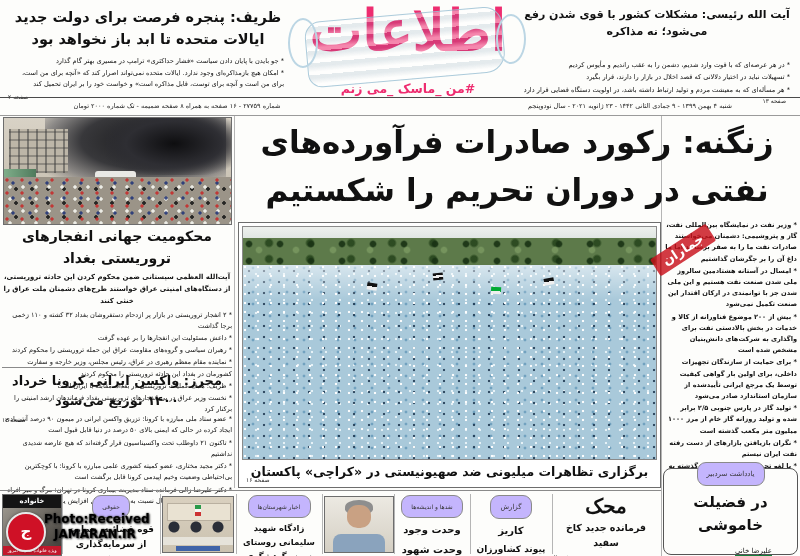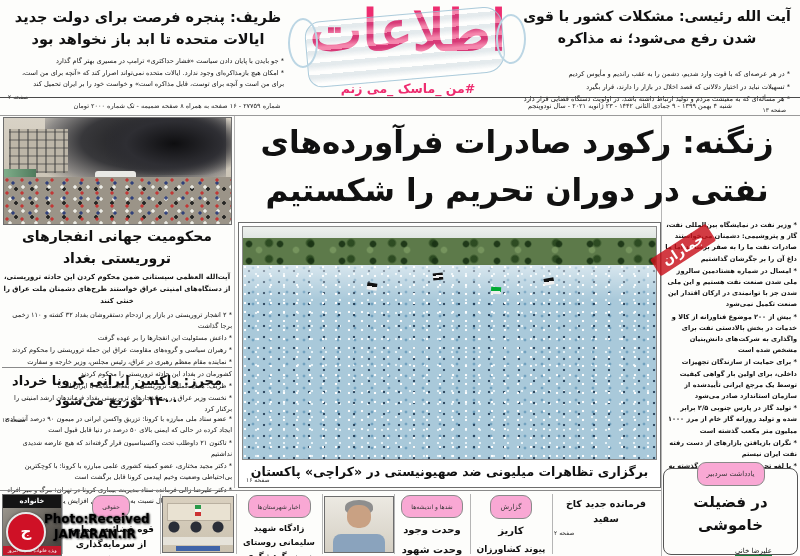--- a/index.html
+++ b/index.html
@@ -7,21 +7,21 @@
         font-family:"DejaVu Sans","Liberation Sans",sans-serif;direction:rtl;color:#111;}
   .abs{position:absolute;}
   .ctr{text-align:center;}
   .hl{font-weight:bold;line-height:1.55;text-align:center;}
   .tiny{font-size:6.6px;line-height:1.7;text-align:right;}
   .tiny p{margin:0 0 1px 0;}
   .tiny p::before{content:"* ";}
   .pageref{font-size:6px;color:#222;}
   .rule-h{border-top:1px solid #8a8a8a;}
   .rule-v{border-right:1px solid #b5b5b5;width:0;}
-  .pill{display:inline-block;border:1px solid #8a8a8a;border-radius:9px;background:#f9a8d4;
+  .pill{display:inline-block;border:1px solid #8a8a8a;border-radius:9px;background:#c4b5fd;
         padding:7px 9px;font-size:7px;color:#333;}
   .imgbox{border:1px solid #6d6d6d;background:#fff;overflow:hidden;}
   
   .f-base{position:absolute;inset:0;background:linear-gradient(#d8d2c6 0%,#cfc8ba 40%,#c4bcae 100%);}
   .f-smoke1{position:absolute;left:18%;top:-12%;width:80%;height:75%;
      background:radial-gradient(ellipse at 55% 45%, #1b1b1d 0%, #38383b 45%, rgba(90,90,95,.6) 70%, transparent 88%);}
   .f-smoke2{position:absolute;left:45%;top:-6%;width:60%;height:60%;
      background:radial-gradient(ellipse at 50% 50%, #0e0e10 0%, #2e2e33 50%, transparent 80%);}
   .f-bldg{position:absolute;left:2%;top:10%;width:26%;height:42%;background:#bdb6a8;
      background-image:repeating-linear-gradient(90deg,rgba(60,60,60,.5) 0 2px,transparent 2px 9px),
@@ -108,21 +108,21 @@
 
   <div class="abs" style="left:282px;top:0;width:252px;height:96px;">
     <div class="abs ctr logo-word" style="left:0;top:2px;width:100%;">اطلاعات</div>
     <div class="mask"></div>
     <div class="earloop" style="left:6px;top:18px;"></div>
     <div class="earloop" style="left:214px;top:14px;"></div>
     <div class="abs ctr hashtag" style="left:0;bottom:0;width:100%;">#من _ماسک _می زنم</div>
   </div>
 
   <div class="abs" style="left:506px;top:6px;width:292px;">
-    <div class="hl ctr" style="font-size:14px;margin-left:10px;">آیت الله رئیسی: مشکلات کشور با قوی شدن رفع می‌شود؛ نه مذاکره</div>
+    <div class="hl ctr" style="font-size:11px;margin-left:10px;">آیت الله رئیسی: مشکلات کشور با قوی شدن رفع می‌شود؛ نه مذاکره</div>
     <div class="tiny" style="margin-top:20px;padding:0 8px;">
       <p>در هر عرصه‌ای که با قوت وارد شدیم، دشمن را به عقب راندیم و مأیوس کردیم</p>
       <p>تسهیلات نباید در اختیار دلالانی که قصد اخلال در بازار را دارند، قرار بگیرد</p>
       <p>هر مسأله‌ای که به معیشت مردم و تولید ارتباط داشته باشد، در اولویت دستگاه قضایی قرار دارد</p>
     </div>
     <div class="pageref" style="margin-right:12px;">صفحه ۱۳</div>
   </div>
 
   <div class="abs" style="left:0;top:97px;width:800px;height:17px;border-top:1.5px solid #4a4a4a;border-bottom:1px solid #9a9a9a;">
     <div class="abs ctr" style="left:470px;top:4px;width:320px;font-size:6.5px;color:#222;">شنبه ۴ بهمن ۱۳۹۹ - ۹ جمادی الثانی ۱۴۴۲ - ۲۳ ژانویه ۲۰۲۱ - سال نودوپنجم</div>
@@ -185,21 +185,21 @@
     </div>
     <div class="abs ctr" style="left:3px;right:3px;bottom:3px;height:24px;background:#fff;">
       <span class="hl" style="font-size:12.5px;line-height:24px;">برگزاری تظاهرات میلیونی ضد صهیونیستی در «کراچی» پاکستان</span>
       <span class="abs pageref" style="left:4px;bottom:1px;">صفحه ۱۶</span>
     </div>
   </div>
 
   <div class="abs" style="left:664px;top:220px;width:133px;">
     <div class="tiny" style="font-weight:600;">
       <p>وزیر نفت در نمایشگاه بین‌المللی نفت، گاز و پتروشیمی: دشمنان می‌خواستند صادرات نفت ما را به صفر برسانند اما ما داغ آن را بر جگرشان گذاشتیم</p>
-      <p>امسال در شماره هشتادمین سالروز ملی شدن صنعت نفت هستیم و این ملی شدن جز با توانمندی در ارکان اقتدار این صنعت تکمیل نمی‌شود</p>
+      <p>امسال در آستانه هشتادمین سالروز ملی شدن صنعت نفت هستیم و این ملی شدن جز با توانمندی در ارکان اقتدار این صنعت تکمیل نمی‌شود</p>
       <p>بیش از ۲۰۰ موضوع فناورانه از کالا و خدمات در بخش بالادستی نفت برای واگذاری به شرکت‌های دانش‌بنیان مشخص شده است</p>
       <p>برای حمایت از سازندگان تجهیزات داخلی، برای اولین بار گواهی کیفیت توسط یک مرجع ایرانی تأییدشده از سازمان استاندارد صادر می‌شود</p>
       <p>تولید گاز در پارس جنوبی ۲/۵ برابر شده و تولید روزانه گاز خام از مرز ۱۰۰۰ میلیون متر مکعب گذشته است</p>
       <p>نگران بازیافتن بازارهای از دست رفته نفت ایران نیستم</p>
       <p>با لغو تحریم‌ها، قدرتمندتر از گذشته به بازار بازمی‌گردیم؛ کوتاه‌تر از زمانی که فکر می‌کنید</p>
       <p>در روزهای اخیر صادرات نفت ایران و دسترسی به آن به شدت افزایش یافته است</p>
       <p>۸۰ درصد تجهیزات در پروژه‌های بالادستی صنعت در خشکی از داخل تأمین می‌شود</p>
 
     </div>
 
@@ -217,20 +217,21 @@
   <div class="abs rule-h" style="left:0;top:490px;width:661px;"></div>
   <div class="abs rule-v" style="left:62px;top:494px;height:60px;"></div>
   <div class="abs rule-v" style="left:160px;top:494px;height:60px;"></div>
   <div class="abs rule-v" style="left:236px;top:494px;height:60px;"></div>
   <div class="abs rule-v" style="left:322px;top:494px;height:60px;"></div>
   <div class="abs rule-v" style="left:394px;top:494px;height:60px;"></div>
   <div class="abs rule-v" style="left:470px;top:494px;height:60px;"></div>
   <div class="abs rule-v" style="left:552px;top:494px;height:60px;"></div>
 
   <div class="abs ctr" style="left:554px;top:494px;width:104px;">
+    <div style="font-size:20px;font-weight:900;font-family:'DejaVu Serif','Liberation Serif',serif;">محک</div>
     <div class="hl" style="font-size:9.5px;margin-top:3px;">فرمانده جدید کاخ سفید</div>
     <div class="pageref" style="text-align:left;margin-top:3px;">صفحه ۲</div>
   </div>
 
   <div class="abs ctr" style="left:472px;top:494px;width:78px;">
     <span class="pill">گزارش</span>
     <div class="hl" style="font-size:10px;margin-top:4px;">کاریز</div>
     <div class="hl" style="font-size:9px;margin-top:3px;line-height:1.6;">پیوند کشاورزان با ژرفای زمین</div>
     
   </div>

